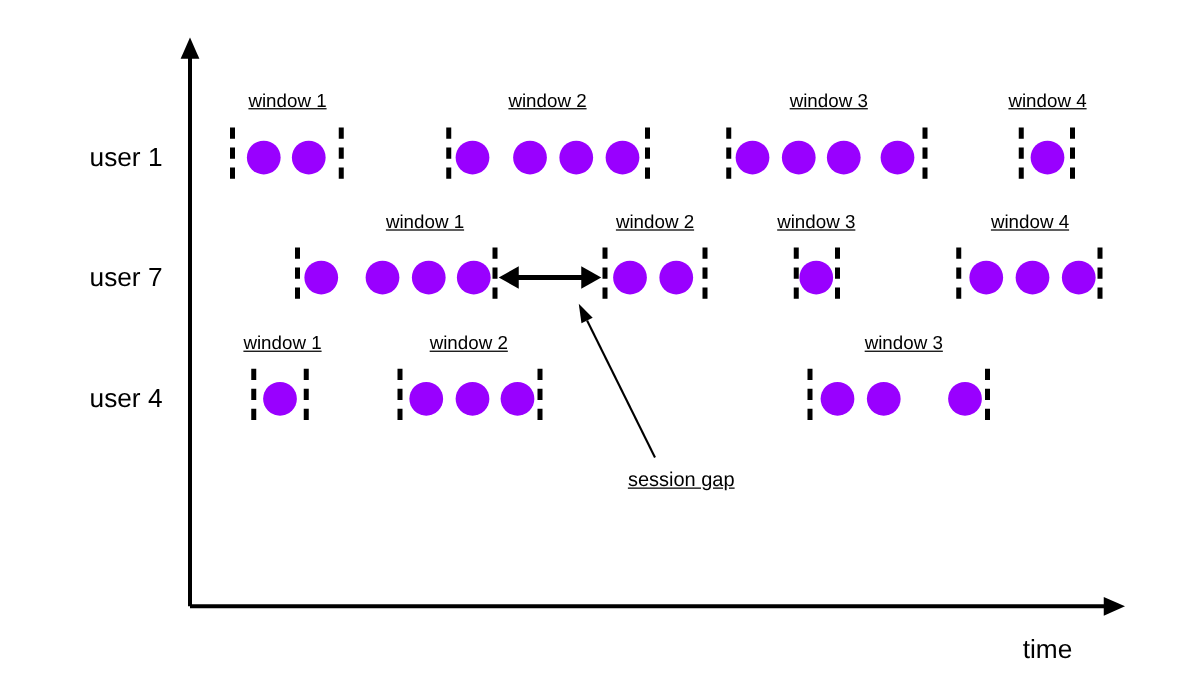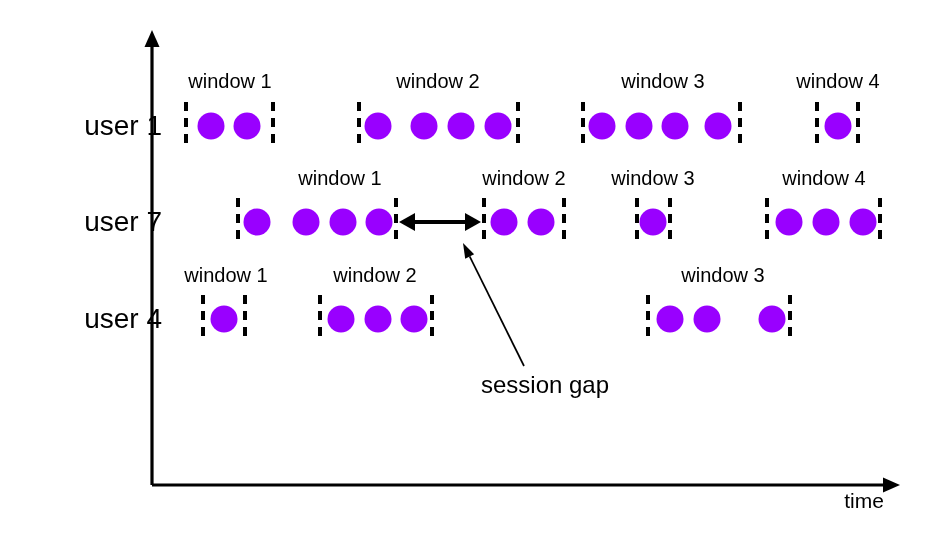--- a/index.html
+++ b/index.html
@@ -59,36 +59,37 @@
     stroke: none;
   }
   .txt {
     position: absolute;
     color: #000000;
     font-family: "Liberation Sans", sans-serif;
     white-space: nowrap;
     line-height: 1;
   }
   .user-label {
-    font-size: 28px;
+    font-size: 21px;
     text-align: center;
     transform: translate(-100%, -50%);
-    margin-left: 32px;
   }
   .window-label {
-    font-size: 20px;
+    font-size: 15px;
     transform: translate(-50%, -50%);
+    text-decoration: underline;
   }
   .axis-label {
     font-size: 21px;
     transform: translate(-50%, -50%);
   }
   .annotation-label {
-    font-size: 24px;
+    font-size: 16px;
     transform: translate(-50%, -50%);
+    text-decoration: underline;
   }
 </style>
 </head>
 <body>
 
 <div id="stage">
 
   <svg id="svg-layer" viewBox="0 0 952 558" xmlns="http://www.w3.org/2000/svg">
 
     <g id="axes-group">
@@ -154,21 +155,21 @@
     <g id="annotations-group">
         <line x1="412" y1="222" x2="468" y2="222" class="gap-arrow-line" stroke="#000000"></line>
         <polygon points="399,222 415,213 415,231" class="arrow-head" fill="#000000"></polygon>
         <polygon points="481,222 465,213 465,231" class="arrow-head" fill="#000000"></polygon>
         <line x1="524" y1="366" x2="469.66446692267243" y2="256.4381874014543" class="leader-line" stroke="#000000"></line>
         <polygon points="463,243 474.1438627231572,254.21669842723014 465.18507112218765,258.65967637567843" class="leader-head" fill="#000000"></polygon>
       </g>
   </svg>
 
   <div id="labels-layer">
-      <div class="txt axis-label" style="left: 838px; top: 500px; margin-left: 26px;">time</div>
+      <div class="txt axis-label" style="left: 838px; top: 520px;">time</div>
       <div class="txt user-label" style="left: 130px; top: 126px;">user 1</div>
       <div class="txt window-label" style="left: 230px; top: 81px;">window 1</div>
       <div class="txt window-label" style="left: 438px; top: 81px;">window 2</div>
       <div class="txt window-label" style="left: 663px; top: 81px;">window 3</div>
       <div class="txt window-label" style="left: 838px; top: 81px;">window 4</div>
       <div class="txt user-label" style="left: 130px; top: 222px;">user 7</div>
       <div class="txt window-label" style="left: 340px; top: 178px;">window 1</div>
       <div class="txt window-label" style="left: 524px; top: 178px;">window 2</div>
       <div class="txt window-label" style="left: 653px; top: 178px;">window 3</div>
       <div class="txt window-label" style="left: 824px; top: 178px;">window 4</div>

